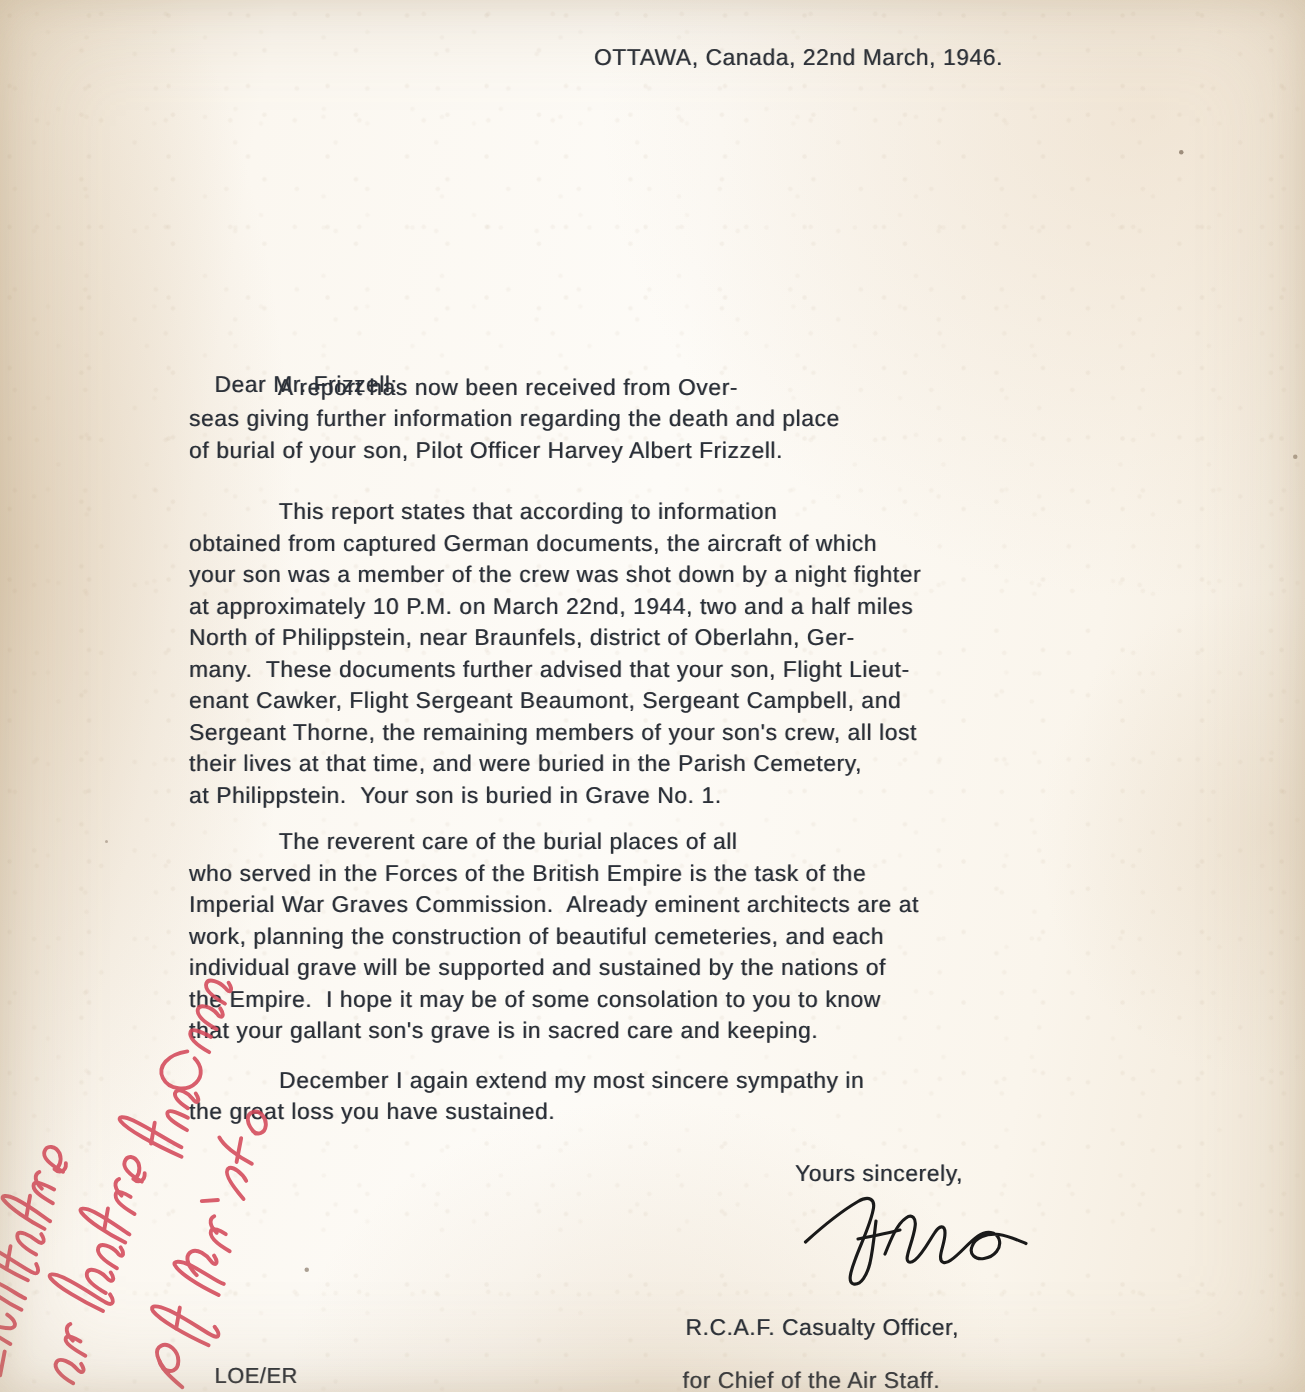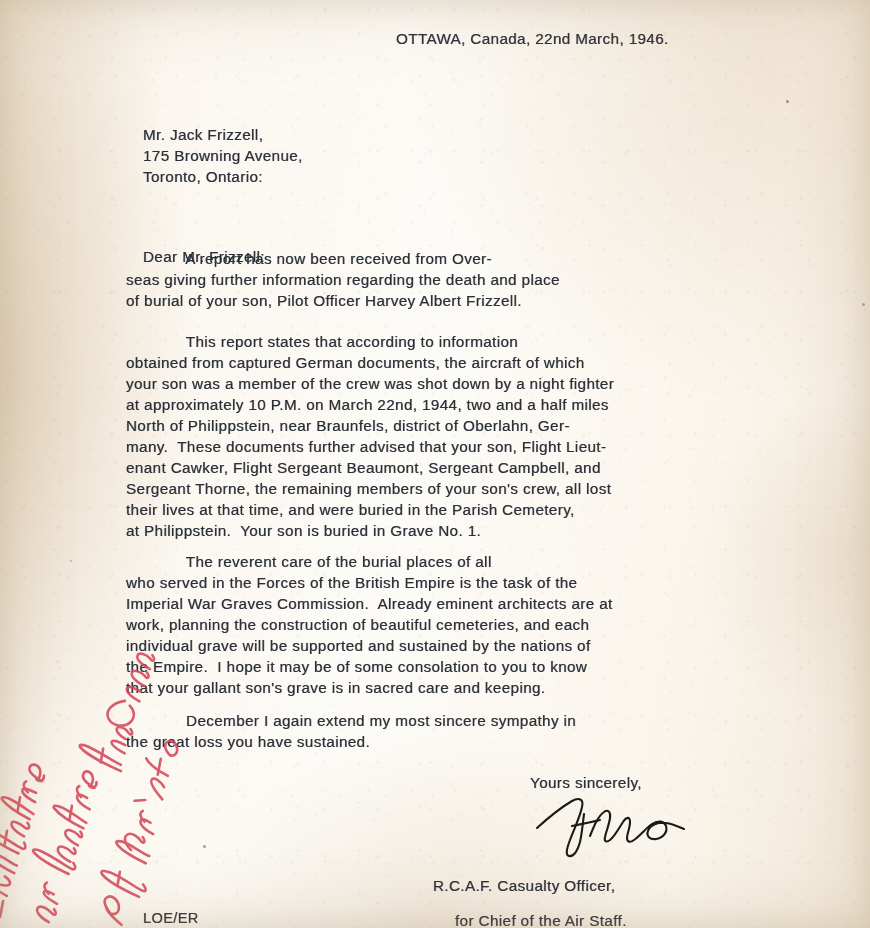--- a/index.html
+++ b/index.html
@@ -64,21 +64,21 @@
   #salutation { left: 143px; top: 206px; margin-top: 40px; }
 
   .para { left: 126px; }
   #p1 { top: 248px; }
   #p2 { top: 331px; }
   #p3 { top: 551px; }
   #p4 { top: 710px; }
 
   #closing { left: 530px; top: 772px; }
 
-  #sig-title-1 { left: 433px; top: 875px; }
+  #sig-title-1 { left: 457px; top: 875px; }
   #sig-title-2 { left: 455px; top: 910px; }
 
   #initials { left: 143px; top: 908px; font-size: 14.5px; }
 
   
   #signature {
     position: absolute;
     left: 534px;
     top: 796px;
     width: 160px;
@@ -108,23 +108,20 @@
   <div id="grain"></div>
 
   <div class="spot" style="left:786px;top:100px;width:3px;height:3px;background:rgba(90,70,50,.55);"></div>
   <div class="spot" style="left:862px;top:303px;width:3px;height:3px;background:rgba(90,70,50,.45);"></div>
   <div class="spot" style="left:203px;top:845px;width:3px;height:3px;background:rgba(90,70,50,.50);"></div>
   <div class="spot" style="left:596px;top:780px;width:2px;height:2px;background:rgba(90,70,50,.40);"></div>
   <div class="spot" style="left:70px;top:560px;width:2px;height:2px;background:rgba(90,70,50,.35);"></div>
 
   <div class="typed" id="dateline">OTTAWA, Canada, 22nd March, 1946.</div>
 
-  <div class="typed" id="address">Mr. Jack Frizzell,
-175 Browning Avenue,
-Toronto, Ontario:</div>
 
   <div class="typed" id="salutation">Dear Mr. Frizzell:</div>
 
   <div class="typed para" id="p1">             A report has now been received from Over-
 seas giving further information regarding the death and place
 of burial of your son, Pilot Officer Harvey Albert Frizzell.</div>
 
   <div class="typed para" id="p2">             This report states that according to information
 obtained from captured German documents, the aircraft of which
 your son was a member of the crew was shot down by a night fighter

